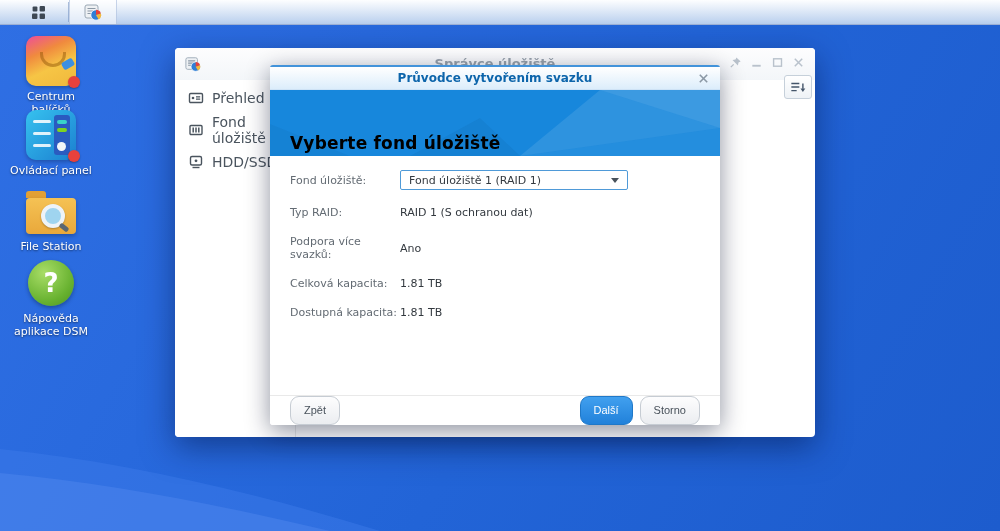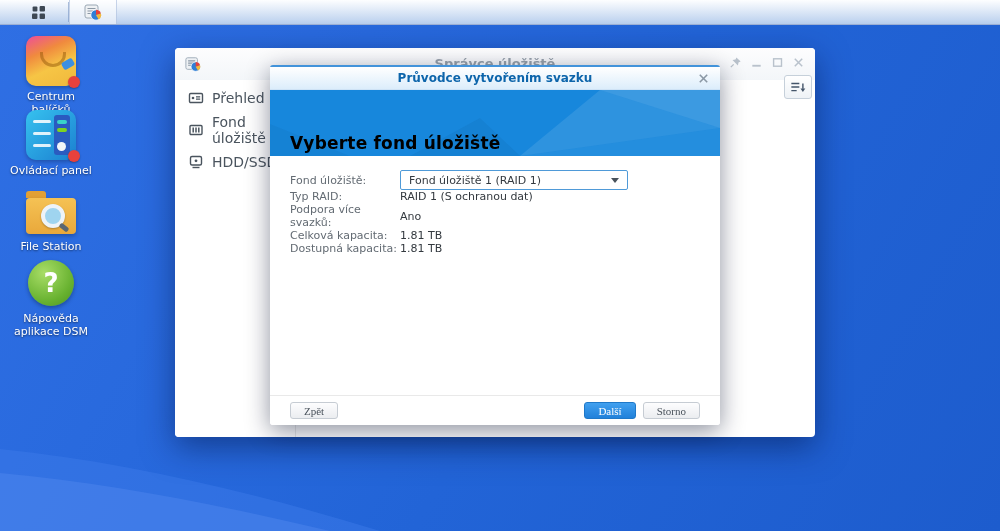--- a/index.html
+++ b/index.html
@@ -79,34 +79,34 @@
     border-top:2px solid #4293da;}
   #dlg-titlebar{position:relative;height:22px;background:linear-gradient(#ffffff,#dcedfb);
     border-bottom:1px solid #cfe3f6;}
   #dlg-title{line-height:22px;text-align:center;font-size:12px;font-weight:bold;color:#0d65ab;}
   #dlg-close{position:absolute;right:10px;top:5px;width:13px;height:13px;cursor:pointer;}
   #dlg-banner{position:relative;height:66px;background:#1787dc;overflow:hidden;}
   #dlg-banner svg.facets{position:absolute;left:0;top:0;}
   #dlg-heading{position:absolute;left:20px;top:50%;transform:translateY(-50%);
     font-size:17px;font-weight:bold;color:#000000;letter-spacing:.2px;margin-top:20px;}
   #dlg-body{position:absolute;left:0;right:0;top:90px;bottom:30px;padding:13px 20px 0 20px;}
-  .field-row{display:flex;align-items:center;margin-bottom:0;}
+  .field-row{display:flex;align-items:center;margin-bottom:16px;}
   .field-label{width:110px;flex:0 0 110px;font-size:11px;color:#636b73;}
   .field-value{font-size:11px;color:#33393f;}
   .select{position:relative;width:218px;height:18px;border:1px solid #4f9ad8;border-radius:2px;
     background:#fff;display:flex;align-items:center;padding-left:8px;cursor:pointer;}
   .select .sel-text{font-size:11px;color:#33393f;}
   .caret{position:absolute;right:8px;top:7px;width:0;height:0;
     border-left:4px solid transparent;border-right:4px solid transparent;border-top:5px solid #49525b;}
   #dlg-footer{position:absolute;left:0;right:0;bottom:0;height:29px;border-top:1px solid #e9e9e9;
     display:flex;align-items:center;justify-content:space-between;padding:0 20px;
     background:#fff;border-radius:0 0 3px 3px;}
-  .btn{height:17px;padding:0 13px;font-size:11px;line-height:17px;border:1px solid #c6ccd3;
-    border-radius:3px;background:linear-gradient(#fdfdfe,#ebedf0);color:#49525b;cursor:pointer;
-    font-family:Liberation Serif, serif;}
+  .btn{height:29px;padding:0 13px;font-size:11px;line-height:17px;border:1px solid #c6ccd3;
+    border-radius:9px;background:linear-gradient(#fdfdfe,#ebedf0);color:#49525b;cursor:pointer;
+    font-family:Liberation Sans, sans-serif;}
   .btn.primary{background:linear-gradient(#41a0ef,#2181da);border-color:#1f78c8;color:#fff;}
   .btn-group{display:flex;gap:7px;}
 
   
   #swoosh{position:absolute;left:0;bottom:0;z-index:1;}
 </style>
 </head>
 <body>
 
 <div id="screen">

